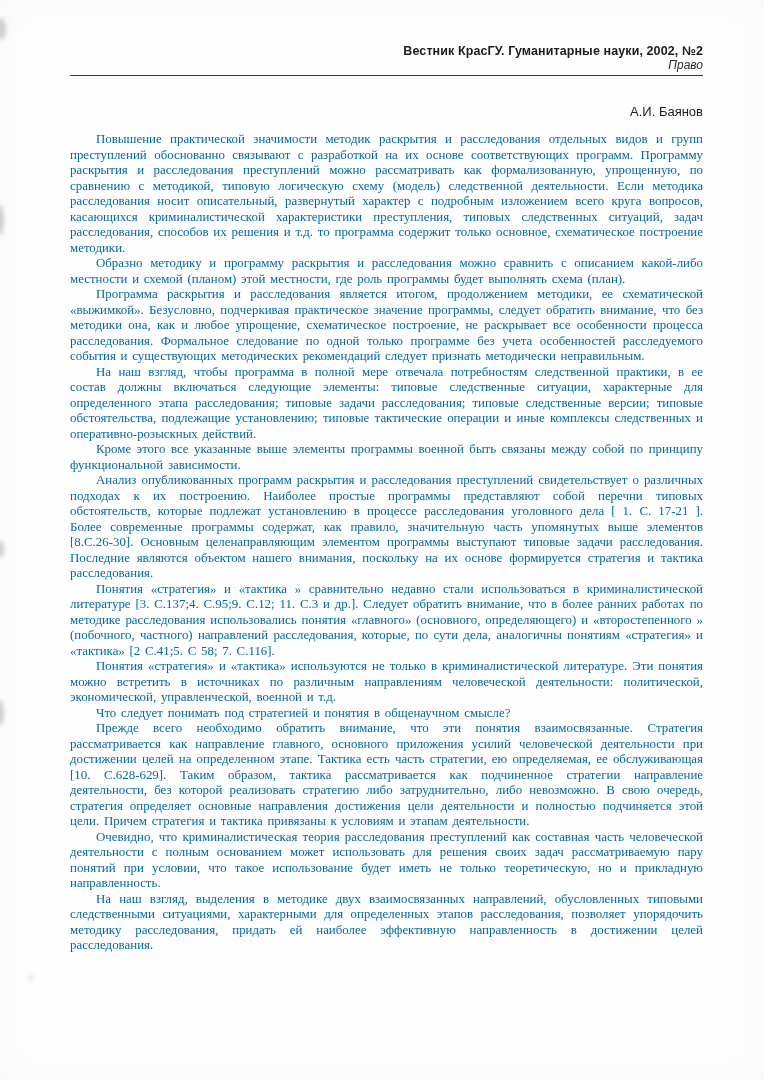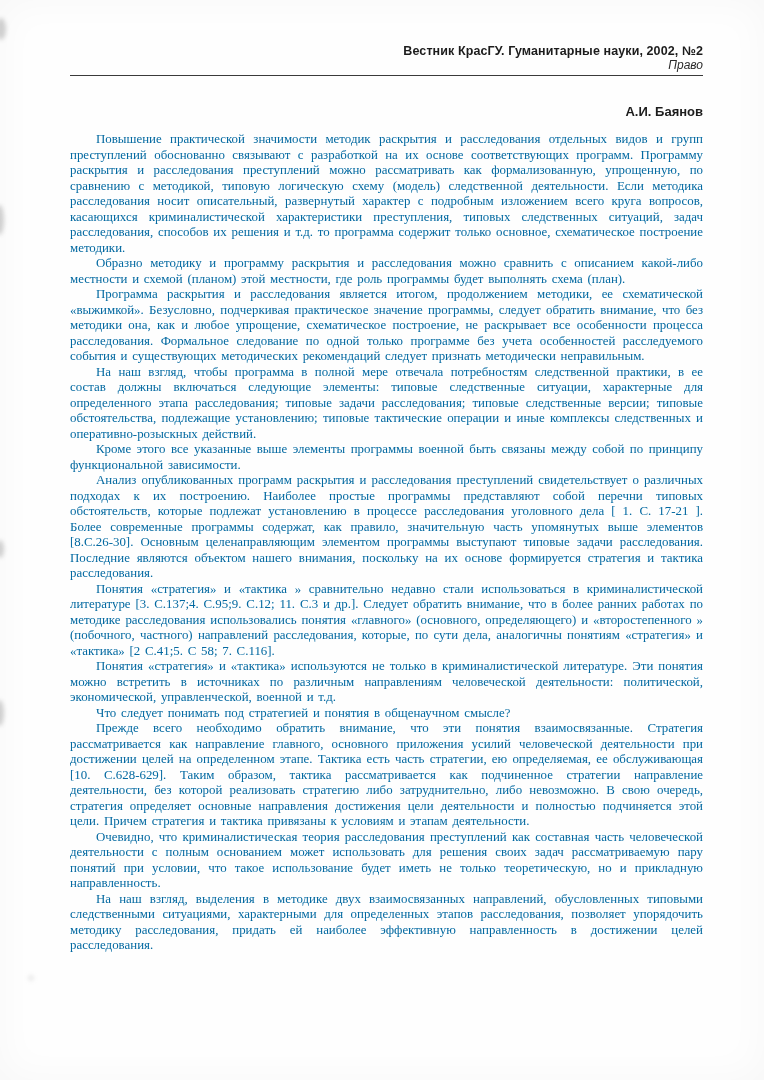--- a/index.html
+++ b/index.html
@@ -40,21 +40,21 @@
   .section-label {
     font-family: "Liberation Sans", sans-serif;
     font-style: italic;
     font-size: 12px;
     color: #2a2a2a;
   }
   .author-line {
     margin-top: 28px;
     text-align: right;
     font-family: "Liberation Sans", sans-serif;
-    font-weight: bold;
+    font-weight: normal;
     font-size: 13px;
   }
   .article-title {
     margin-top: 21px;
     text-align: center;
     font-family: "Liberation Sans", sans-serif;
     font-weight: bold;
     font-size: 12.9px;
     letter-spacing: 0.1px;
   }

